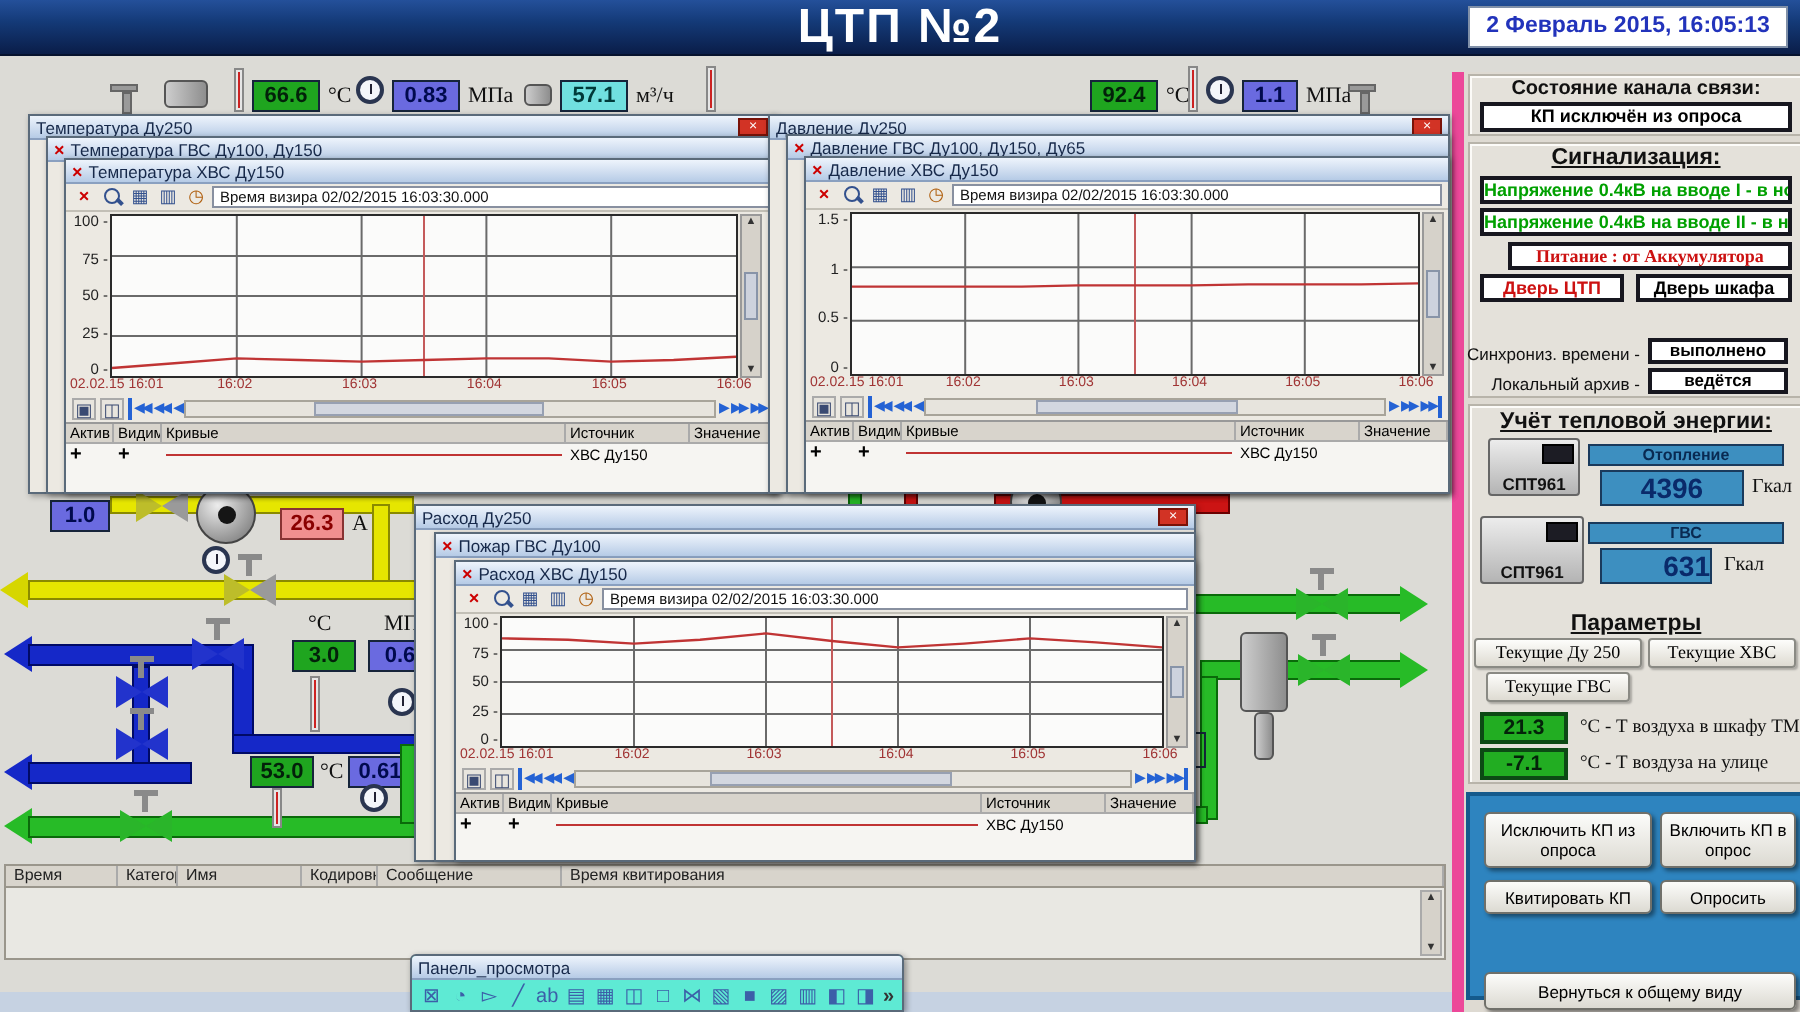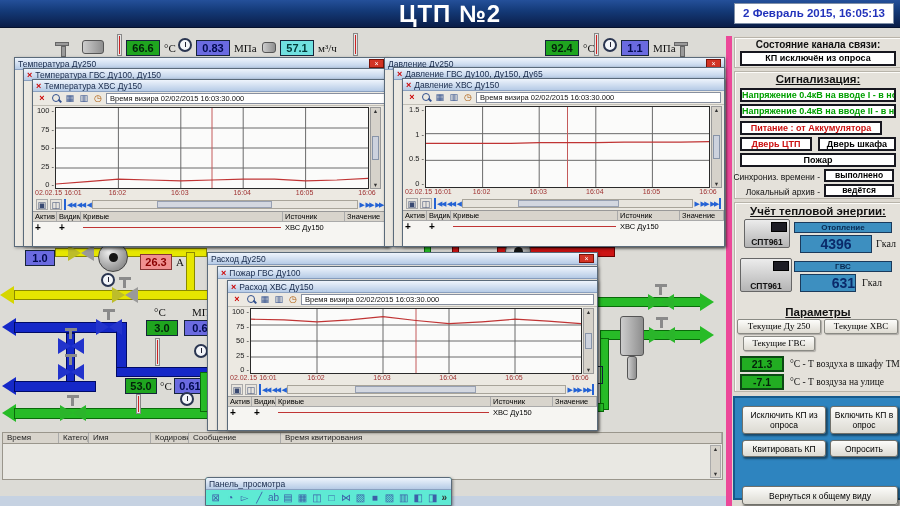--- a/index.html
+++ b/index.html
@@ -249,24 +249,23 @@
     <div class="sframe" style="top:1px;height:31px"></div>
     <div class="sframe" style="top:35px;height:128px"></div>
     <div class="sframe" style="top:166px;height:190px"></div>
 
     <div class="s-title" style="top:3px">Состояние канала связи:</div>
     <div class="wbox" style="left:8px;top:15px;width:156px;height:15px;line-height:11px">КП исключён из опроса</div>
 
     <div class="s-title big" style="top:37px">Сигнализация:</div>
     <div class="wbox ra" style="left: 8px; top: 52px; width: 156px; height: 14px; line-height: 10px; color: rgb(0, 160, 0);">Напряжение 0.4кВ на вводе I -  в норме</div>
     <div class="wbox ra" style="left: 8px; top: 68px; width: 156px; height: 14px; line-height: 10px; color: rgb(0, 160, 0);">Напряжение 0.4кВ на вводе II -  в норме</div>
-    <div class="wbox" style="left: 8px; top: 85px; width: 142px; height: 14px; line-height: 10px; color: rgb(204, 17, 17);">Питание : от Аккумулятора</div>
+    <div class="wbox" style="left: 22px; top: 85px; width: 142px; height: 14px; line-height: 10px; color: rgb(204, 17, 17); font-family: Liberation Serif, serif;">Питание : от Аккумулятора</div>
     <div class="wbox" style="left:8px;top:101px;width:72px;height:14px;line-height:10px;color:#cc1111">Дверь ЦТП</div>
     <div class="wbox" style="left:86px;top:101px;width:78px;height:14px;line-height:10px">Дверь шкафа</div>
-    <div class="wbox" style="left:8px;top:117px;width:156px;height:14px;line-height:10px">Пожар</div>
     <div class="slabel" style="left:-80px;top:136px;width:168px">Синхрониз. времени -</div>
     <div class="wbox" style="left:92px;top:133px;width:70px;height:13px;line-height:9px;font-size:8.5px">выполнено</div>
     <div class="slabel" style="left:-80px;top:151px;width:168px">Локальный архив -</div>
     <div class="wbox" style="left:92px;top:148px;width:70px;height:13px;line-height:9px;font-size:8.5px">ведётся</div>
 
     <div class="s-title big" style="top:169px">Учёт тепловой энергии:</div>
     <div class="spt" style="left:12px;top:183px;width:46px;height:29px">
         <span class="disp"></span>
         <span class="spt-l">СПТ961</span>
       </div>

